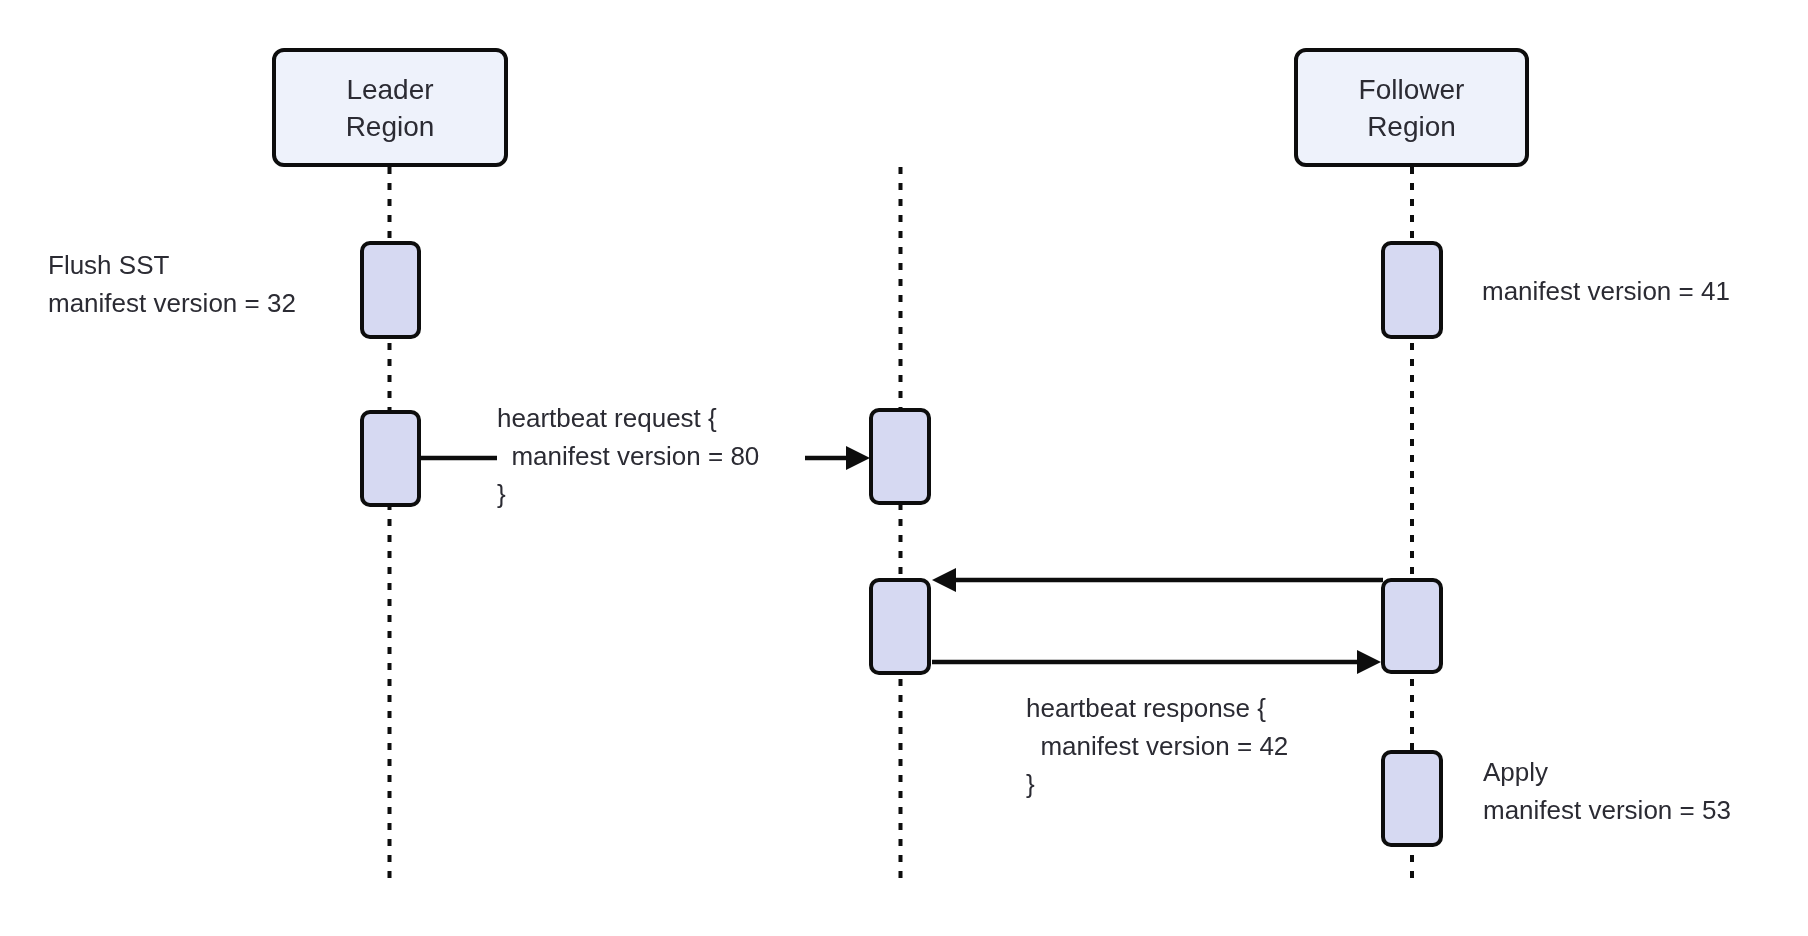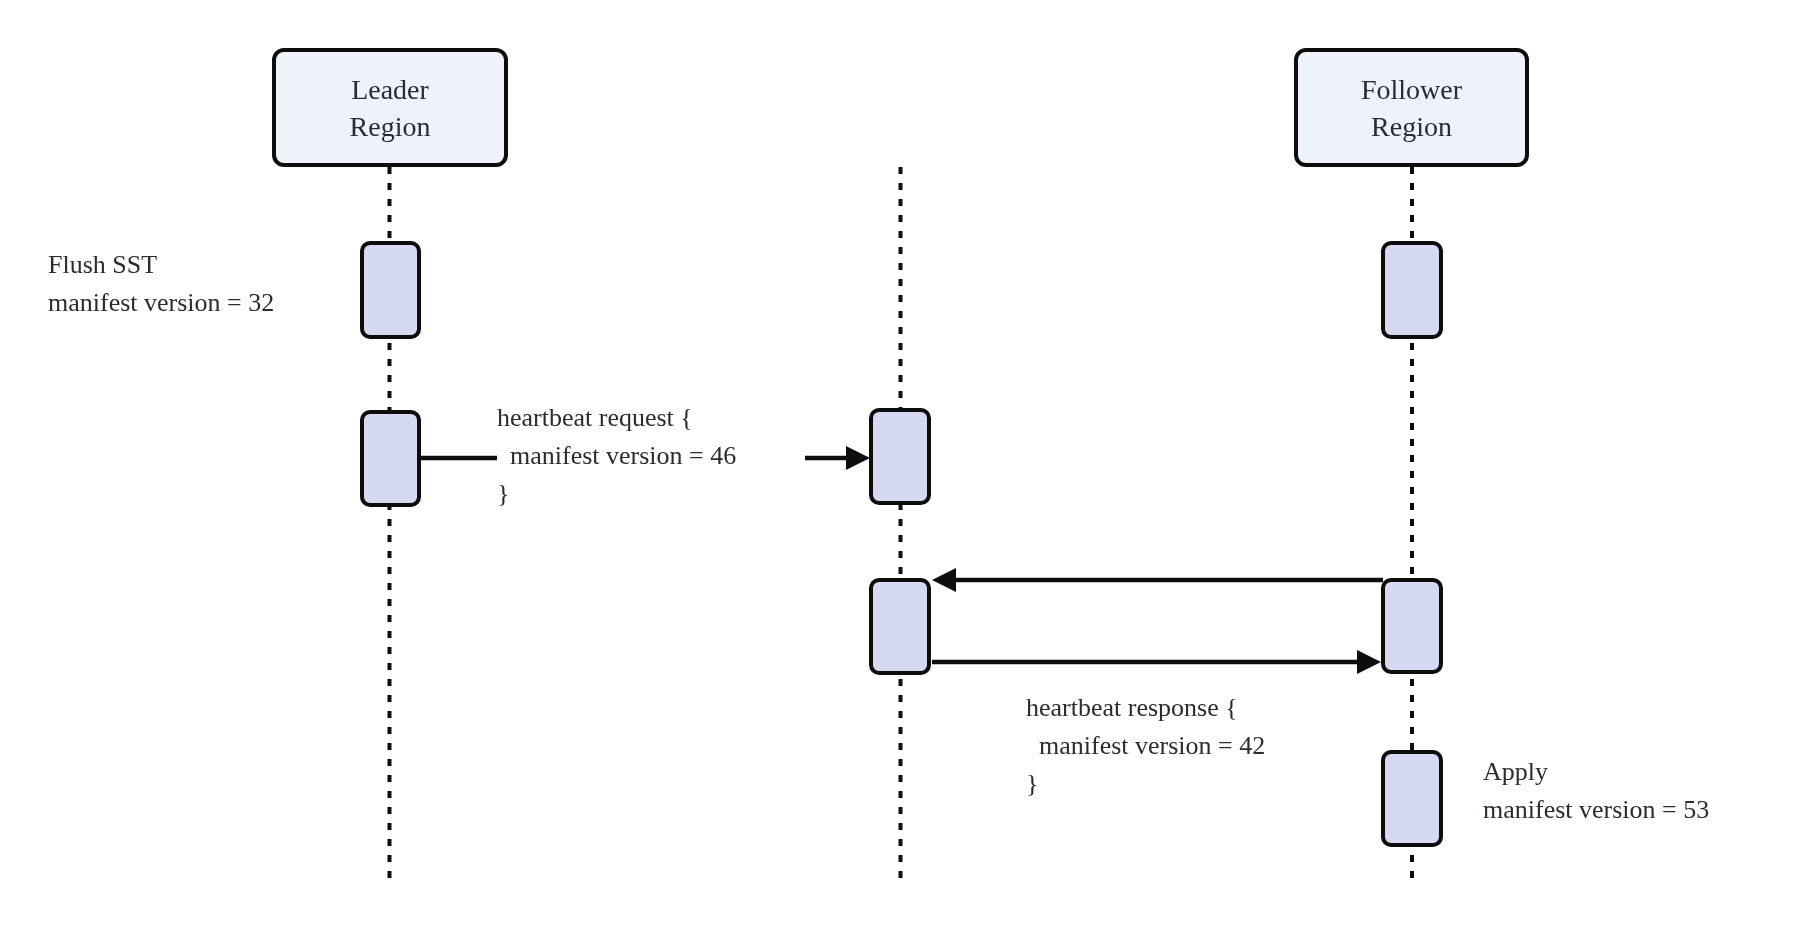--- a/index.html
+++ b/index.html
@@ -5,21 +5,21 @@
   html, body {
     margin: 0;
     padding: 0;
     background: #ffffff;
   }
   .diagram {
     position: relative;
     width: 1808px;
     height: 936px;
     background: #ffffff;
-    font-family: Liberation Serif, serif;
+    font-family: Liberation Sans, sans-serif;
     color: #2b2b33;
     overflow: hidden;
   }
   .layer {
     position: absolute;
     left: 0;
     top: 0;
   }
   .participant {
     position: absolute;
@@ -105,23 +105,24 @@
     <span class="participant-label">Leader
 Region</span>
   </div>
   <div class="participant" style="left:1294px; width:235px;">
     <span class="participant-label">Follower
 Region</span>
   </div>
 
   <div class="note-label" style="left:48px; top:246px;">Flush SST
 manifest version = 32</div>
+  <div class="note-label" style="left:1482px; top:272px;">manifest version = 41</div>
   <div class="note-label" style="left:1483px; top:753px;">Apply
 manifest version = 53</div>
 
   <div class="msg-label" style="left:497px; top:399px;">heartbeat request {
-  manifest version = 46
+  manifest version = 80
 }</div>
   <div class="msg-label" style="left:1026px; top:689px;">heartbeat response {
   manifest version = 42
 }</div>
 
 </div>
 
 </body></html>

